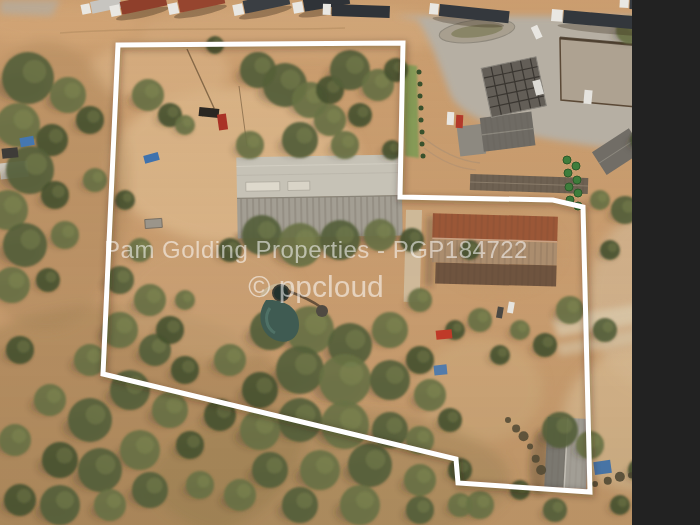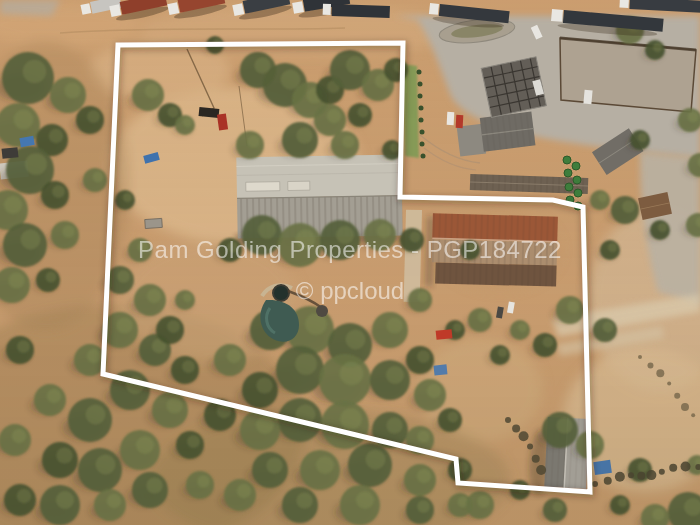--- a/index.html
+++ b/index.html
@@ -1,22 +1,22 @@
 <!DOCTYPE html>
 <html><head>
 <meta charset="utf-8">
 <style>
   html,body{margin:0;padding:0;background:#222;}
-  .stage{position:relative;width:700px;height:525px;overflow:hidden;
+  .stage{position:relative;width:632px;height:525px;overflow:hidden;
          font-family:"Liberation Sans",sans-serif;background:#c89c6f;}
   .stage svg{position:absolute;left:0;top:0;}
   .watermark{position:absolute;left:0;right:0;top:238px;text-align:center;
              color:rgba(255,255,255,0.55);pointer-events:none;line-height:1;}
   .watermark .l1{font-size:24px;letter-spacing:.5px;display:block;}
-  .watermark .l2{font-size:24px;display:block;margin-top:17px;}
+  .watermark .l2{font-size:30px;display:block;margin-top:10px;}
 </style>
 </head>
 <body>
 
 <div class="stage">
 <svg width="700" height="525" viewBox="0 0 700 525">
   <defs>
     <filter id="b1" x="-20%" y="-20%" width="140%" height="140%">
           <feGaussianBlur stdDeviation="1"></feGaussianBlur>
         </filter>

